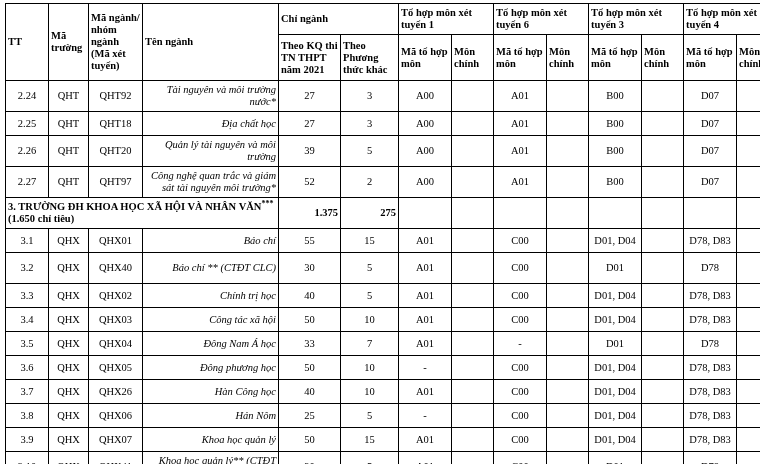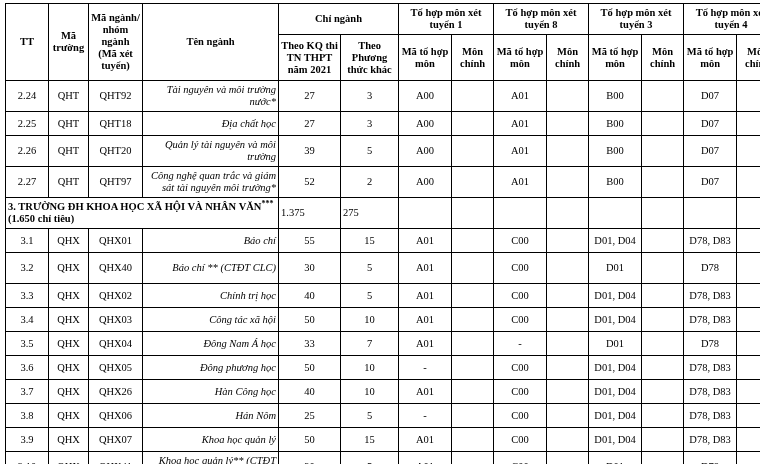--- a/index.html
+++ b/index.html
@@ -36,21 +36,21 @@
     border: 1px solid #000000;
     padding: 1px 2px;
     vertical-align: middle;
     word-wrap: break-word;
     overflow-wrap: break-word;
     hyphens: none;
   }
 
   
   thead th {
-    text-align: center;
+    text-align: left;
     font-weight: bold;
     font-size: 10.5px;
     line-height: 1.15;
     padding: 2px 1px;
   }
   thead th.tall {
     height: 74px;
   }
 
   
@@ -73,22 +73,22 @@
   
   td.section-head {
     text-align: left;
     font-weight: bold;
     padding-left: 1px;
     padding-right: 1px;
     height: 28px;
     line-height: 1.18;
   }
   td.section-num {
-    text-align: left;
-    font-weight: normal;
+    text-align: right;
+    font-weight: bold;
   }
 
   sup.star {
     font-size: 8px;
     vertical-align: super;
     line-height: 0;
   }
 </style>
 </head>
 <body>
@@ -113,21 +113,21 @@
     </colgroup>
 
     <thead>
       <tr>
         <th rowspan="2" class="tall">TT</th>
         <th rowspan="2" class="tall">Mã trường</th>
         <th rowspan="2" class="tall">Mã ngành/ nhóm ngành (Mã xét tuyển)</th>
         <th rowspan="2" class="tall">Tên ngành</th>
         <th colspan="2">Chỉ ngành</th>
         <th colspan="2">Tổ hợp môn xét tuyển 1</th>
-        <th colspan="2">Tổ hợp môn xét tuyển 8</th>
+        <th colspan="2">Tổ hợp môn xét tuyển 6</th>
         <th colspan="2">Tổ hợp môn xét tuyển 3</th>
         <th colspan="2">Tổ hợp môn xét tuyển 4</th>
       </tr>
       <tr>
         <th>Theo KQ thi TN THPT năm 2021</th>
         <th>Theo Phương thức khác</th>
         <th>Mã tổ hợp môn</th>
         <th>Môn chính</th>
         <th>Mã tổ hợp môn</th>
         <th>Môn chính</th>

